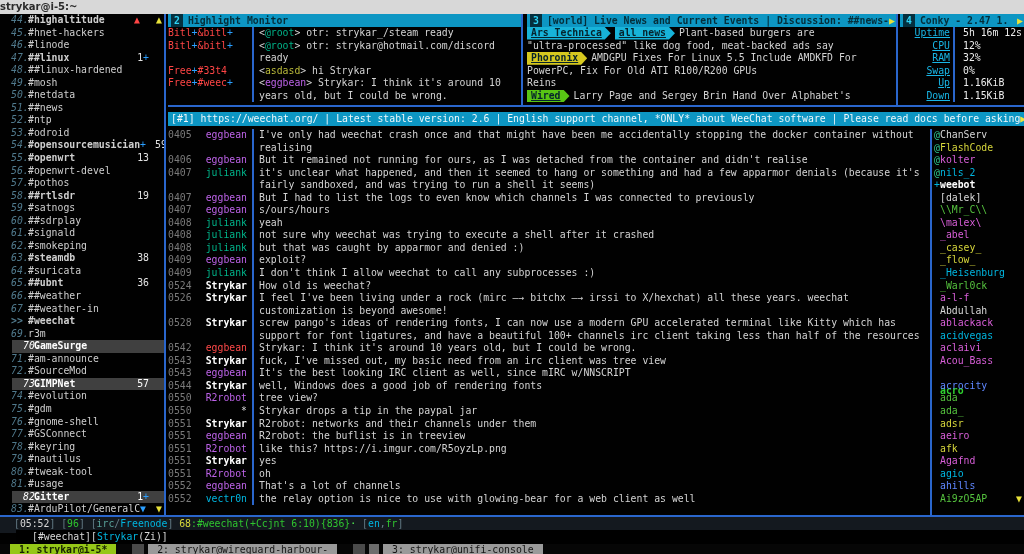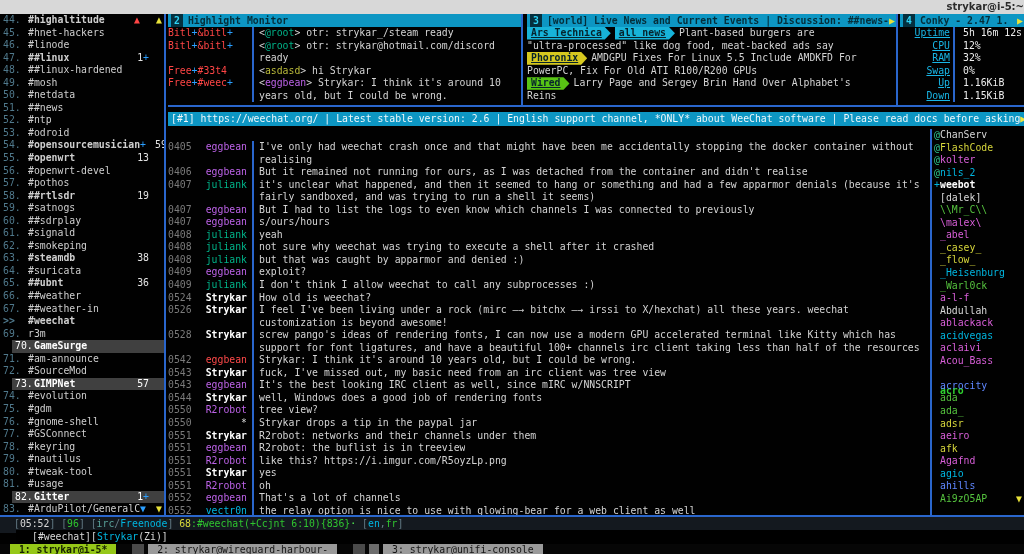--- a/index.html
+++ b/index.html
@@ -1,27 +1,27 @@
 <!DOCTYPE html>
 <html><head>
 <meta charset="utf-8">
 <style>
   html,body{margin:0;padding:0;background:#000;}
   .screen{position:relative;width:1024px;height:554px;background:#010101;overflow:hidden;
     color:#d4d4d4;font:9.8px/12.55px "DejaVu Sans Mono",monospace;}
   .screen span{white-space:pre;}
   
   .titlebar{position:absolute;top:0;left:0;width:1024px;height:14px;background:#d8d8d8;
-    color:#2b2b2b;text-align:right;font:bold 10px/14px "DejaVu Sans",sans-serif;}
+    color:#2b2b2b;text-align:left;font:bold 10px/14px "DejaVu Sans",sans-serif;}
   
   .vsep,.hsepline{position:absolute;background:#2a66cc;}
   
   .sidebar{position:absolute;left:0;top:14px;width:164px;height:502px;overflow:hidden;}
   .srow{display:flex;height:12.55px;align-items:flex-start;}
-  .srow .num{width:22px;flex:none;color:#50798c;padding-left:3px;box-sizing:border-box;}
+  .srow .num{width:22px;flex:none;color:#50798c;padding-left:11px;box-sizing:border-box;font-style:italic;}
   .srow .name{margin-left:6px;color:#cfcfcf;}
   .srow .np{color:#2b9fff;}
   .srow .grow{flex:1;}
   .srow .cnt{color:#e4e4e4;}
   .srow .cp{color:#2b9fff;}
   .srow .hot{margin-right:9px;}
   .srow .hot2{width:13px;text-align:right;padding-right:2px;}
   .srow.c-sel{background:#404040;margin-left:12px;}
   .srow.c-sel .num{color:#fff;}
   .srow.c-sel .name{margin-left:0;color:#fff;font-weight:bold;}
@@ -44,21 +44,21 @@
   .c-greenb{background:#58c414;}
   .krow{display:flex;height:12.55px;}
   .klabel{width:50px;flex:none;text-align:right;color:#18b6e6;text-decoration:underline;}
   .ksep{width:2px;flex:none;background:#2a66cc;margin-left:3px;}
   .kval{padding-left:8px;color:#ececec;}
   
   .topicbar{position:absolute;left:168px;top:112px;width:856px;height:14px;line-height:14px;
     background:#0d96c3;color:#eef8fb;padding-left:3px;box-sizing:border-box;overflow:hidden;display:flex;}
   .topicbar .ptmore{color:#f0e63c;}
   
-  .chat{position:absolute;left:168px;top:129px;width:762px;height:386px;overflow:hidden;margin-top:12px;}
+  .chat{position:absolute;left:168px;top:129px;width:762px;height:386px;overflow:hidden;}
   .crow{display:flex;height:12.55px;}
   .crow .time{width:25px;flex:none;color:#7a7a7a;}
   .crow .cnick{width:54px;flex:none;text-align:right;margin-right:5px;}
   .crow .csep{width:2px;flex:none;background:#2a66cc;}
   .crow .cmsg{padding-left:5px;overflow:hidden;white-space:pre;}
   
   .nicklist{position:absolute;left:934px;top:129px;width:90px;height:386px;overflow:hidden;}
   .nkrow{display:flex;height:12.55px;}
   .nkrow .npre{width:6px;flex:none;}
   .nkrow .nhot{margin-left:auto;padding-right:2px;color:#e8e23a;}
@@ -557,22 +557,22 @@
       <span class="chip">3</span>
       <span>[world] Live News and Current Events | Discussion: ##news-</span>
       <span class="ptmore">▶</span>
     </div>
     <div>
 
     <div class="nrow2"><span class="badge c-cyanb">Ars Technica</span><span class="badge c-cyanb">all news</span><span>Plant-based burgers are</span></div>
         <div class="nrow2"><span>"ultra-processed" like dog food, meat-backed ads say</span></div>
         <div class="nrow2"><span class="badge c-yellowb">Phoronix</span><span>AMDGPU Fixes For Linux 5.5 Include AMDKFD For</span></div>
         <div class="nrow2"><span>PowerPC, Fix For Old ATI R100/R200 GPUs</span></div>
+        <div class="nrow2"><span>Reins</span></div>
         <div class="nrow2"><span class="badge c-greenb">Wired</span><span>Larry Page and Sergey Brin Hand Over Alphabet's</span></div>
-        <div class="nrow2"><span>Reins</span></div>
       </div>
   </div>
   <div class="vsep" style="left:896px;top:14px;width:2px;height:91px;"></div>
 
   <div class="pane" style="left:900px;width:124px;height:91px;">
     <div class="ptitle">
       <span class="chip">4</span>
       <span>Conky - 2.47 1.</span>
       <span class="ptmore">▶</span>
     </div>

